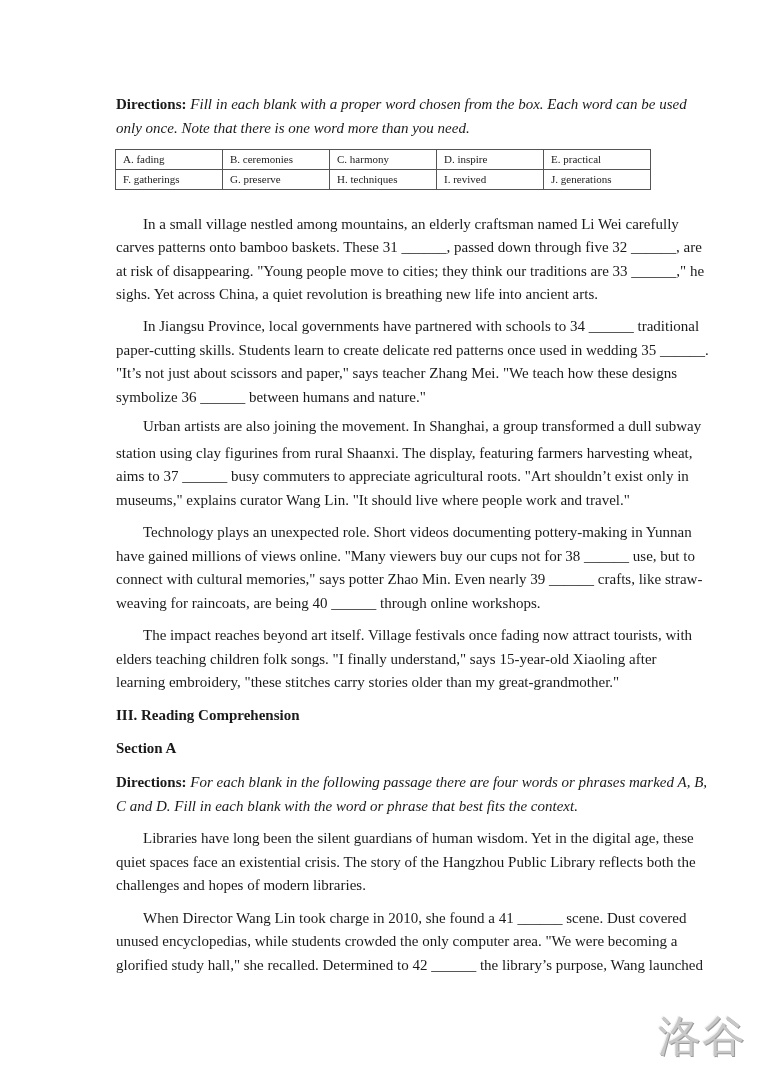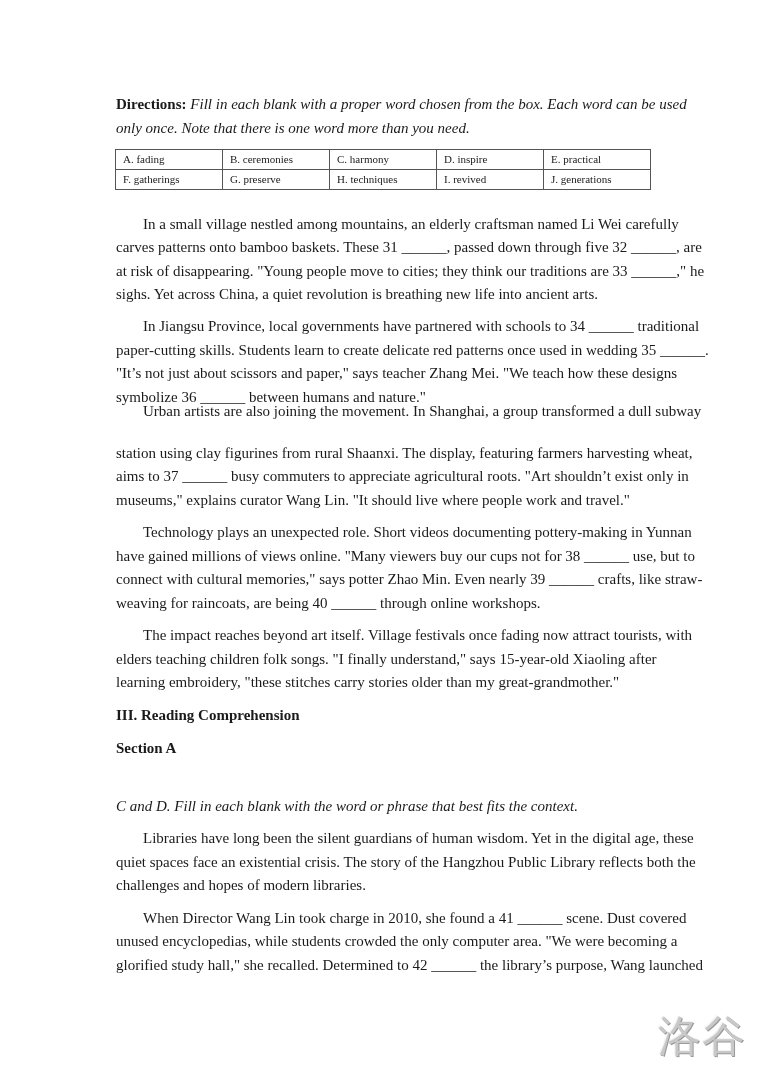--- a/index.html
+++ b/index.html
@@ -54,21 +54,21 @@
   </div>
 
   <div>
     <div class="line indent" style="top:318px;">In Jiangsu Province, local governments have partnered with schools to 34 ______ traditional</div>
     <div class="line" style="top:342px;">paper-cutting skills. Students learn to create delicate red patterns once used in wedding 35 ______.</div>
     <div class="line" style="top:365px;">"It’s not just about scissors and paper," says teacher Zhang Mei. "We teach how these designs</div>
     <div class="line" style="top:389px;">symbolize 36 ______ between humans and nature."</div>
   </div>
 
   <div>
-    <div class="line indent" style="top:403px;">Urban artists are also joining the movement. In Shanghai, a group transformed a dull subway</div>
+    <div class="line indent" style="top:418px;">Urban artists are also joining the movement. In Shanghai, a group transformed a dull subway</div>
     <div class="line" style="top:445px;">station using clay figurines from rural Shaanxi. The display, featuring farmers harvesting wheat,</div>
     <div class="line" style="top:468px;">aims to 37 ______ busy commuters to appreciate agricultural roots. "Art shouldn’t exist only in</div>
     <div class="line" style="top:492px;">museums," explains curator Wang Lin. "It should live where people work and travel."</div>
   </div>
 
   <div>
     <div class="line indent" style="top:524px;">Technology plays an unexpected role. Short videos documenting pottery-making in Yunnan</div>
     <div class="line" style="top:548px;">have gained millions of views online. "Many viewers buy our cups not for 38 ______ use, but to</div>
     <div class="line" style="top:571px;">connect with cultural memories," says potter Zhao Min. Even nearly 39 ______ crafts, like straw-</div>
     <div class="line" style="top:595px;">weaving for raincoats, are being 40 ______ through online workshops.</div>
@@ -76,20 +76,21 @@
 
   <div>
     <div class="line indent" style="top:627px;">The impact reaches beyond art itself. Village festivals once fading now attract tourists, with</div>
     <div class="line" style="top:651px;">elders teaching children folk songs. "I finally understand," says 15-year-old Xiaoling after</div>
     <div class="line" style="top:674px;">learning embroidery, "these stitches carry stories older than my great-grandmother."</div>
   </div>
 
   <div class="line bold" style="top:707px;">III. Reading Comprehension</div>
   <div class="line bold" style="top:740px;">Section A</div>
 
+  <div class="line" style="top:774px;"><span class="bold">Directions:</span><span class="ital"> For each blank in the following passage there are four words or phrases marked A, B,</span></div>
   <div class="line ital" style="top:798px;">C and D. Fill in each blank with the word or phrase that best fits the context.</div>
 
   <div>
     <div class="line indent" style="top:830px;">Libraries have long been the silent guardians of human wisdom. Yet in the digital age, these</div>
     <div class="line" style="top:854px;">quiet spaces face an existential crisis. The story of the Hangzhou Public Library reflects both the</div>
     <div class="line" style="top:877px;">challenges and hopes of modern libraries.</div>
   </div>
 
   <div>
     <div class="line indent" style="top:910px;">When Director Wang Lin took charge in 2010, she found a 41 ______ scene. Dust covered</div>

